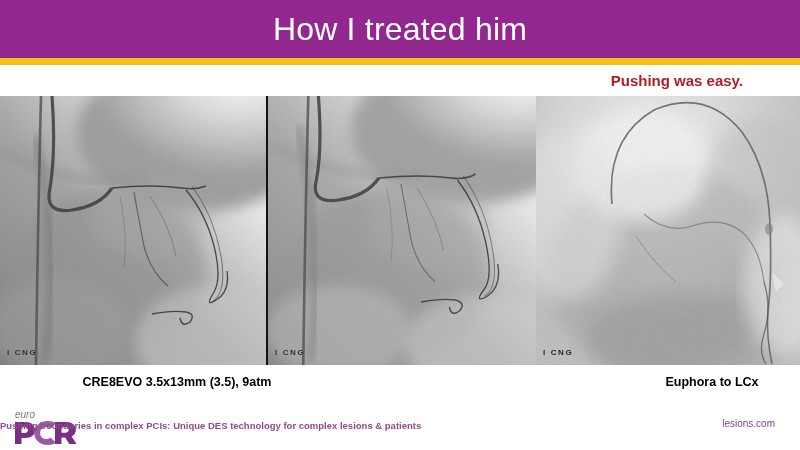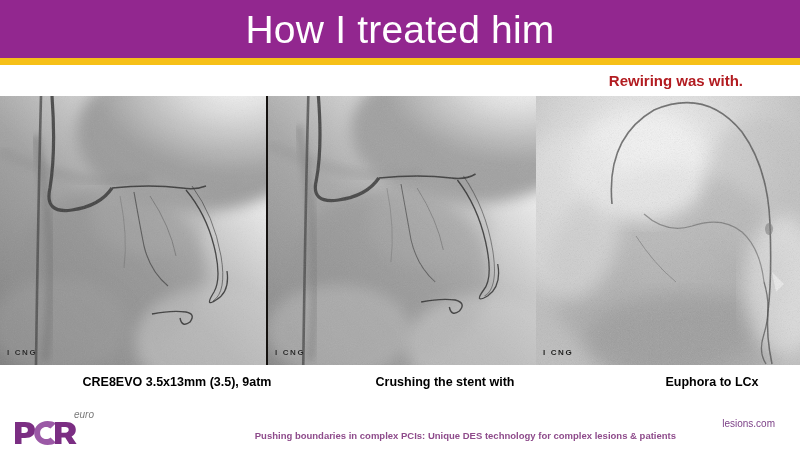--- a/index.html
+++ b/index.html
@@ -21,21 +21,21 @@
     left: 0; top: 0;
     width: 800px;
     height: 58px;
     background: #92278F;
     display: flex;
     align-items: center;
     justify-content: center;
   }
   .title-text {
     color: #ffffff;
-    font-size: 39px;
+    font-size: 32px;
     font-weight: 400;
     letter-spacing: 0.2px;
     line-height: 1;
     font-family: "Liberation Sans", sans-serif;
   }
   .title-stripe {
     position: absolute;
     left: 0; top: 58px;
     width: 800px;
     height: 7px;
@@ -137,35 +137,34 @@
     width: 80px;
     height: 38px;
   }
   .logo-euro {
     color: #7a7a7a;
     font-size: 10px;
     font-style: italic;
     font-weight: 400;
     line-height: 10px;
     margin-left: 1px;
-    text-align: right;
   }
   .logo-pcr {
     display: flex;
     align-items: center;
     margin-top: 1px;
   }
   .logo-pcr svg { display: block; }
 
   .footer-tagline {
     position: absolute;
     left: 0;
-    top: 22px;
+    top: 12px;
     width: 676px;
-    text-align: right;
+    text-align: left;
     color: #8E4B8B;
     font-size: 9.5px;
     font-weight: 600;
   }
   .footer-url {
     position: absolute;
     right: 25px;
     top: 10px;
     color: #7B3F86;
     font-size: 10px;
@@ -174,21 +173,21 @@
 </style>
 </head>
 <body>
 
 <div class="title-bar">
   <div class="title-text">How I treated him</div>
 </div>
 <div class="title-stripe"></div>
 
 <div class="subtitle-row">
-  <div class="subtitle-text">Rewiring was with.</div>
+  <div class="subtitle-text">Pushing was easy.</div>
 </div>
 
 <div class="angio-strip">
 
   <div class="angio-panel p1">
     <svg class="angio-img" viewBox="0 0 266 269" preserveAspectRatio="none">
       <defs>
         <radialGradient id="g1a" cx="68%" cy="14%" r="62%">
           <stop offset="0%" stop-color="#fbfbfb"></stop>
           <stop offset="38%" stop-color="#dcdcdc"></stop>
@@ -323,21 +322,20 @@
     </svg>
     <div class="angio-label">I CNG</div>
   </div>
 </div>
 
 <div class="caption-row">
   <div class="caption-cell c1">
     <div class="caption-line">CRE8EVO 3.5x13mm (3.5), 9atm</div>
   </div>
   <div class="caption-cell c2">
-    <div class="caption-line">Crushing the stent with</div>
   </div>
   <div class="caption-cell c3">
     <div class="caption-line">Euphora to LCx</div>
   </div>
 </div>
 
 <div class="footer">
   <div class="logo">
     <div class="logo-euro">euro</div>
     <div class="logo-pcr">

